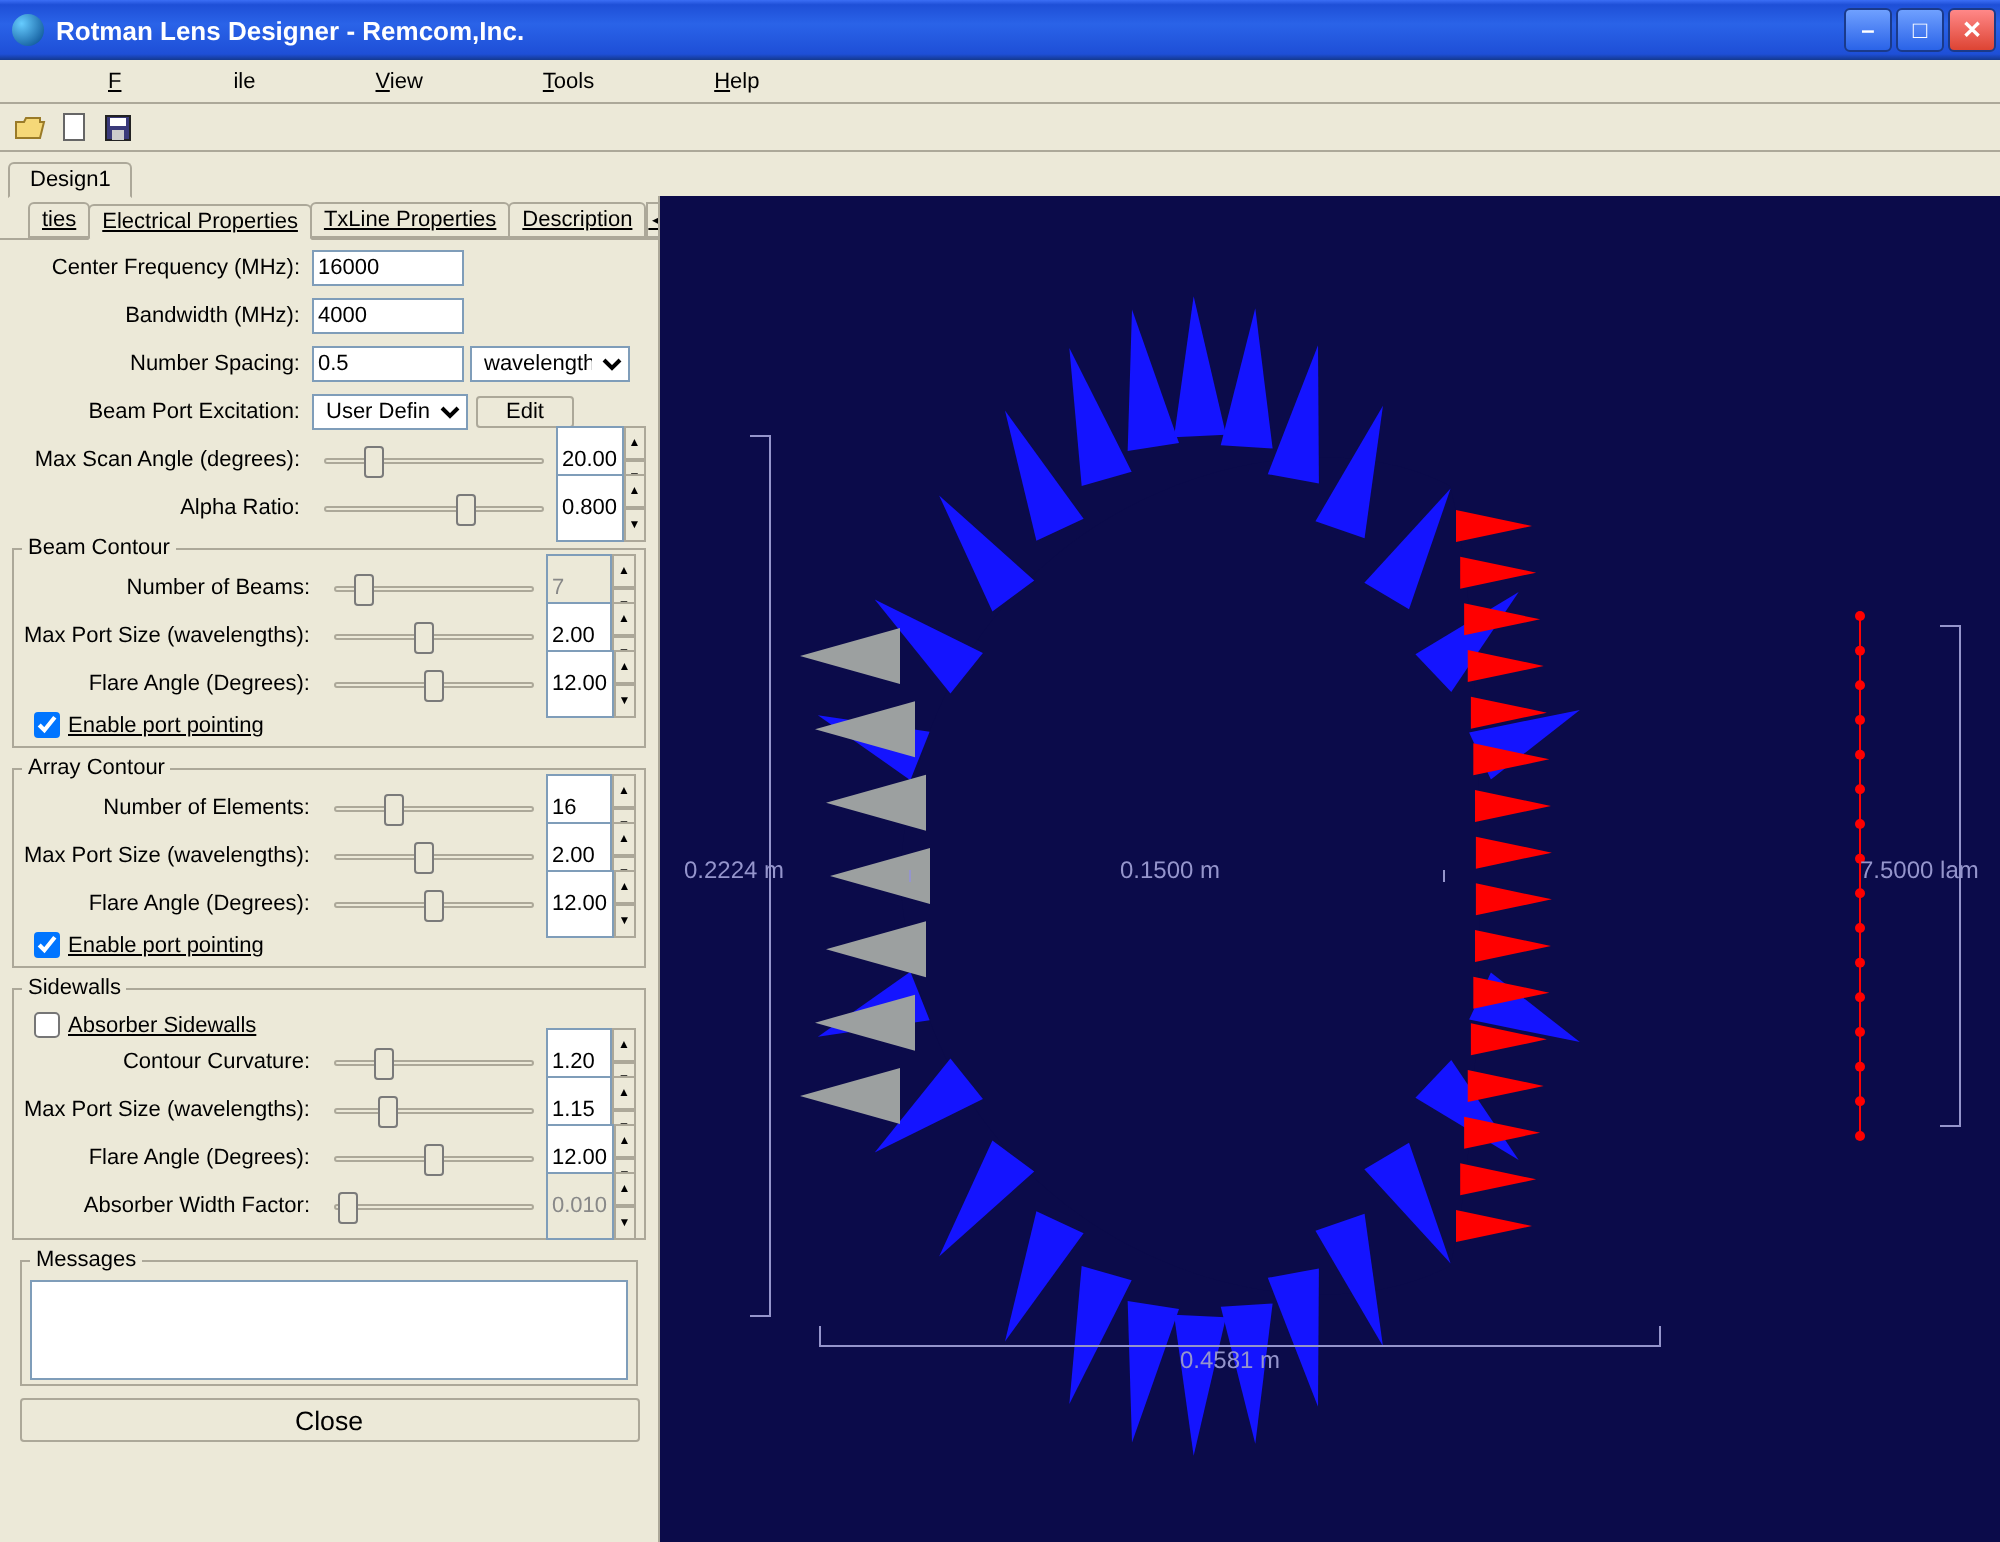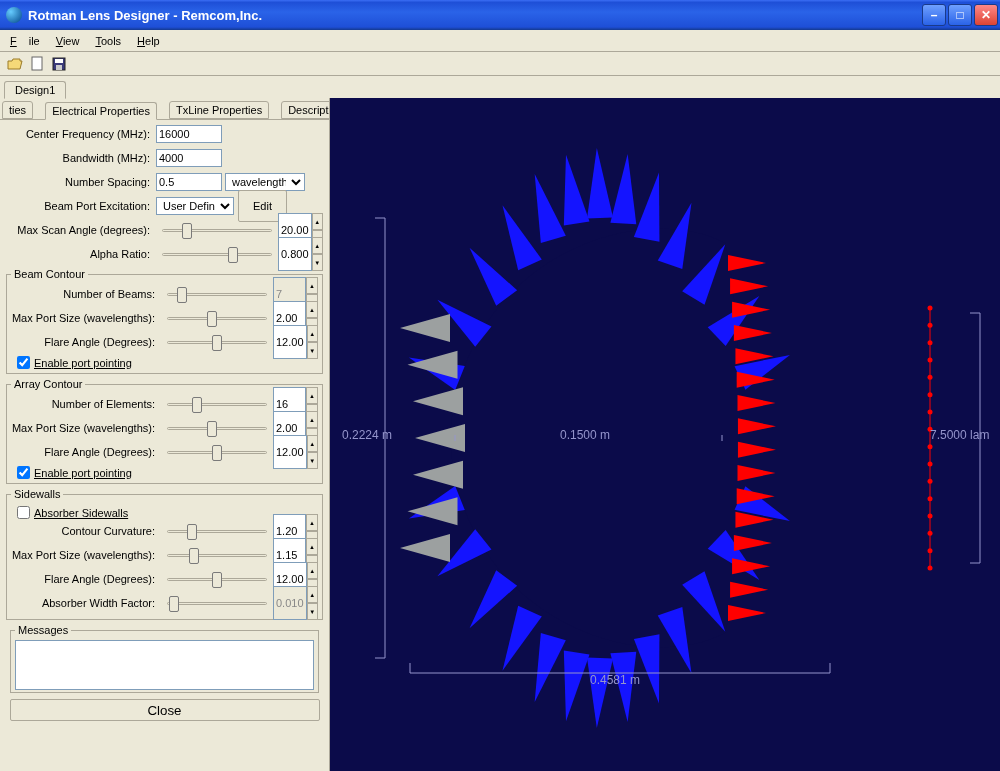--- a/index.html
+++ b/index.html
@@ -44,21 +44,21 @@
   .win-btn.close { background: linear-gradient(#f88,#d43); }
   .menubar {
     height: 22px;
     background: #ece9d8;
     border-bottom: 1px solid #aca899;
     display: flex;
     align-items: center;
     padding: 0 4px;
     gap: 4px;
   }
-  .menubar span { padding: 2px 6px; }
+  .menubar span { padding: 2px 6px; margin-left: 44px; }
   .menubar span u { text-decoration: underline; }
   .toolbar {
     height: 24px;
     background: #ece9d8;
     border-bottom: 1px solid #aca899;
     display: flex;
     align-items: center;
     padding: 0 6px;
     gap: 4px;
   }
@@ -89,23 +89,24 @@
     border-right: 1px solid #aca899;
     display: flex;
     flex-direction: column;
     overflow: hidden;
   }
   .prop-tabs {
     height: 22px;
     display: flex;
     align-items: flex-end;
     border-bottom: 1px solid #aca899;
-    padding-left: 2px;
-    gap: 13px;
+    padding-left: 14px;
+    gap: 0;
     white-space: nowrap;
+    text-decoration: underline;
   }
   .prop-tab {
     border: 1px solid #aca899;
     padding: 2px 6px;
     background: #ece9d8;
     border-radius: 3px 3px 0 0;
     margin-right: -1px;
     font-size: 11px;
   }
   .prop-tab.active {
@@ -137,25 +138,25 @@
     text-align: right;
     padding-right: 6px;
   }
   .row .inp {
     height: 18px;
     border: 1px solid #7f9db9;
     background: white;
     font-size: 11px;
     padding: 0 2px;
   }
-  .row .inp.txt { width: 66px; }
+  .row .inp.txt { width: 76px; }
   .row .inp.sel { width: 78px; }
   .row .inp.unit { width: 80px; margin-left: 3px; }
   .row .btn {
-    height: 32px;
+    height: 16px;
     border: 1px solid #aca899;
     background: #ece9d8;
     padding: 0 14px;
     margin-left: 4px;
     font-size: 11px;
     border-radius: 2px;
   }
   .row .slider {
     flex: 1;
     height: 18px;

